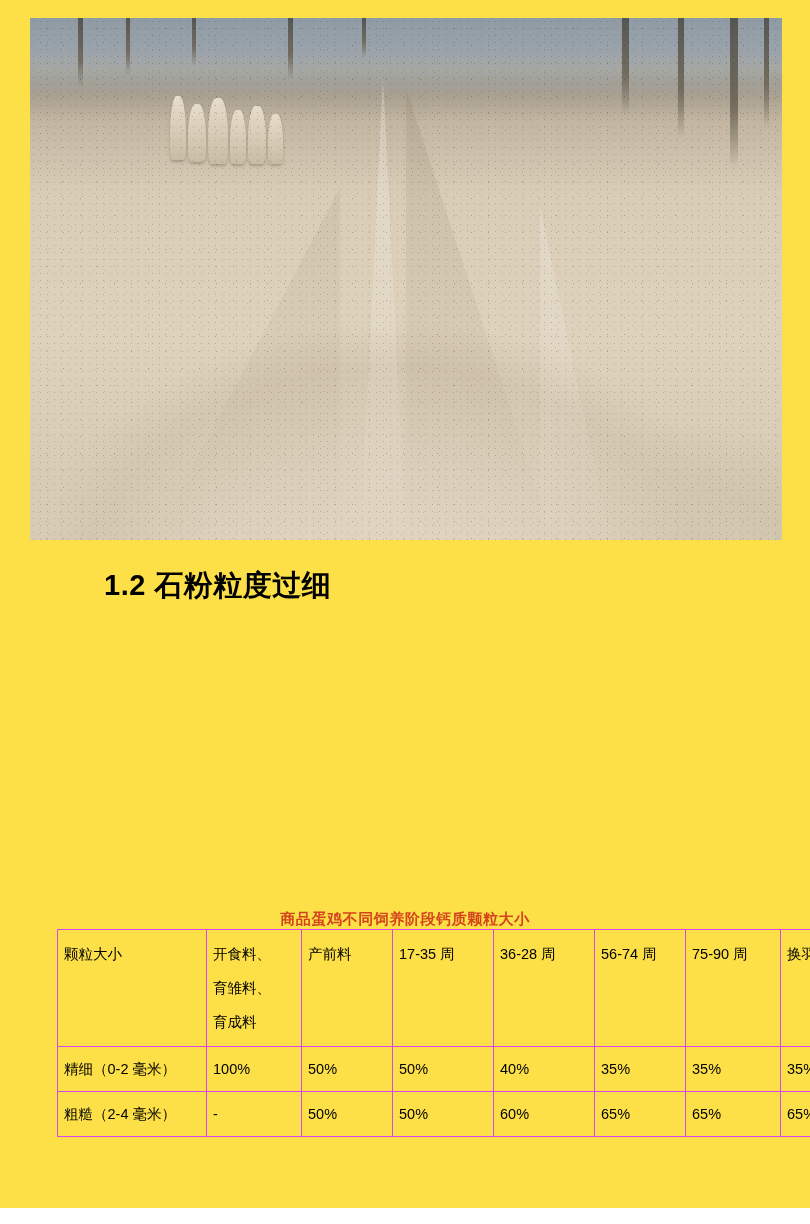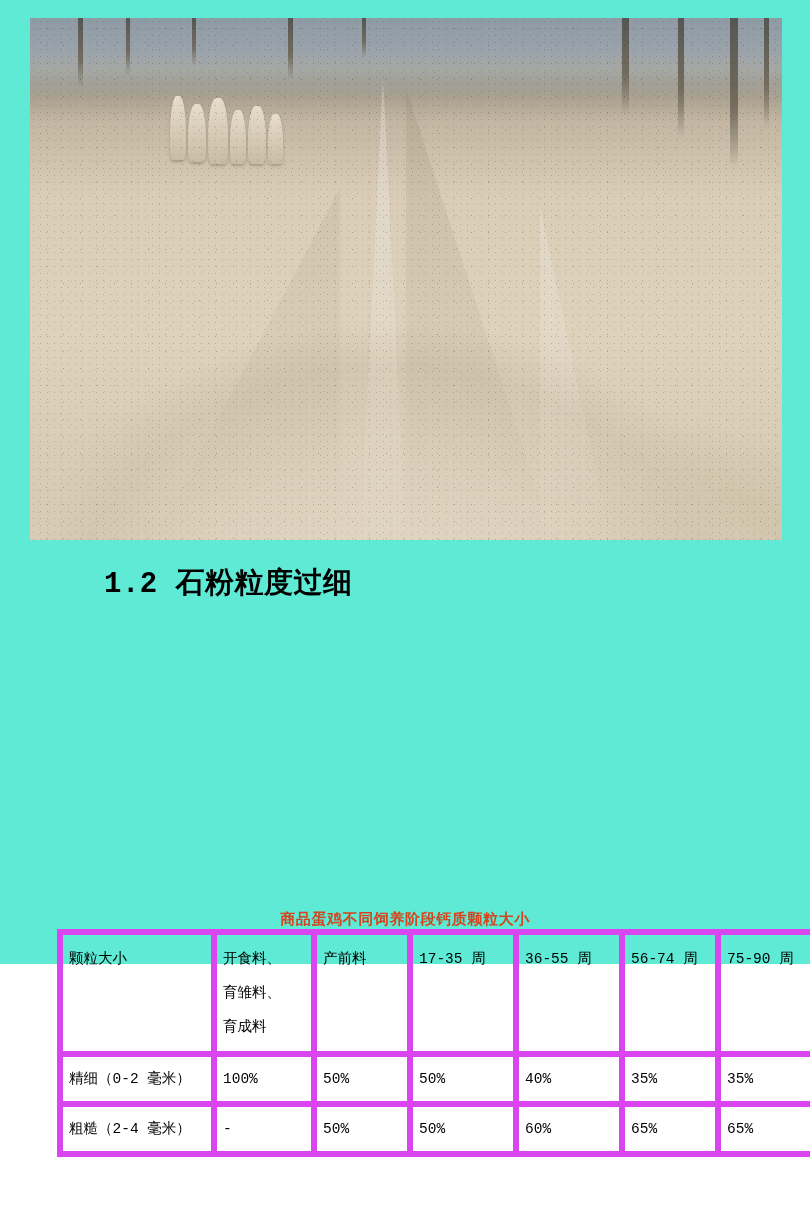--- a/index.html
+++ b/index.html
@@ -11,23 +11,22 @@
     height: 1224px;
     background: #ffffff;
     font-family: "Liberation Sans", "DejaVu Sans", sans-serif;
     color: #000;
     overflow: hidden;
   }
 
   .page {
     position: relative;
     width: 810px;
-    height: 964px;
-    background: #5eead4;
-    font-family: Liberation Mono, monospace;
+    height: 1208px;
+    background: #fde047;
   }
 
   
   .photo-wrap {
     position: absolute;
     left: 30px;
     top: 18px;
     width: 752px;
     height: 522px;
     overflow: hidden;
@@ -121,21 +120,21 @@
     color: #d4451f;
     letter-spacing: .6px;
   }
   table.grid {
     border-collapse: collapse;
     width: 696px;
     table-layout: fixed;
     font-size: 14.5px;
   }
   table.grid td {
-    border: 6px solid #d946ef;
+    border: 1px solid #d946ef;
     padding: 7px 6px;
     vertical-align: top;
     line-height: 30px;
     height: 18px;
   }
   table.grid tr.hdr td {
     line-height: 34px;
   }
   td.c0 { width: 136px; }
   td.c1 { width: 82px; }
@@ -187,21 +186,21 @@
     <div class="table-title">商品蛋鸡不同饲养阶段钙质颗粒大小</div>
     <table class="grid">
       <tbody>
         <tr class="hdr">
           <td class="c0">颗粒大小</td>
           <td class="c1 multi">开食料、
 育雏料、
 育成料</td>
           <td class="c2">产前料</td>
           <td class="c3">17-35 周</td>
-          <td class="c4">36-55 周</td>
+          <td class="c4">36-28 周</td>
           <td class="c5">56-74 周</td>
           <td class="c6">75-90 周</td>
           <td class="c7">换羽后</td>
         </tr>
         <tr>
           <td class="c0">精细（0-2 毫米）</td>
           <td class="c1">100%</td>
           <td class="c2">50%</td>
           <td class="c3">50%</td>
           <td class="c4">40%</td>

